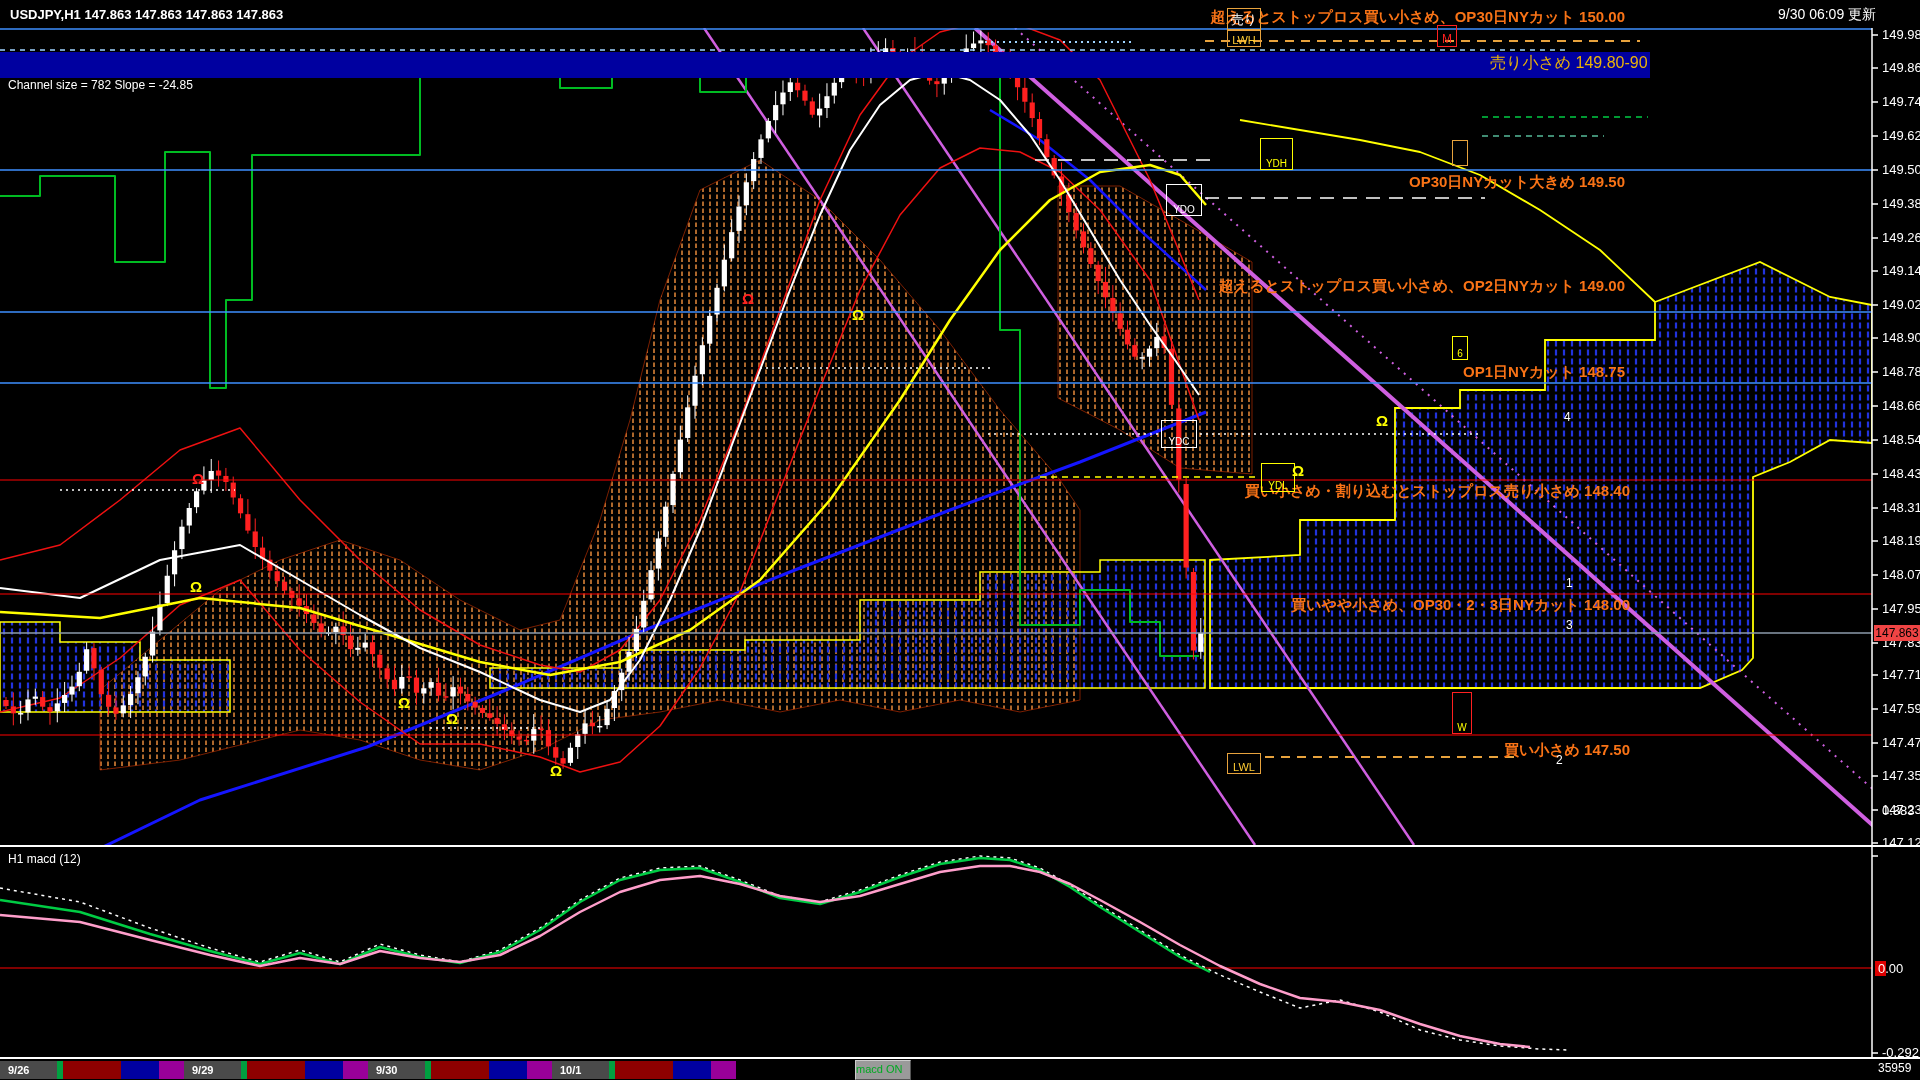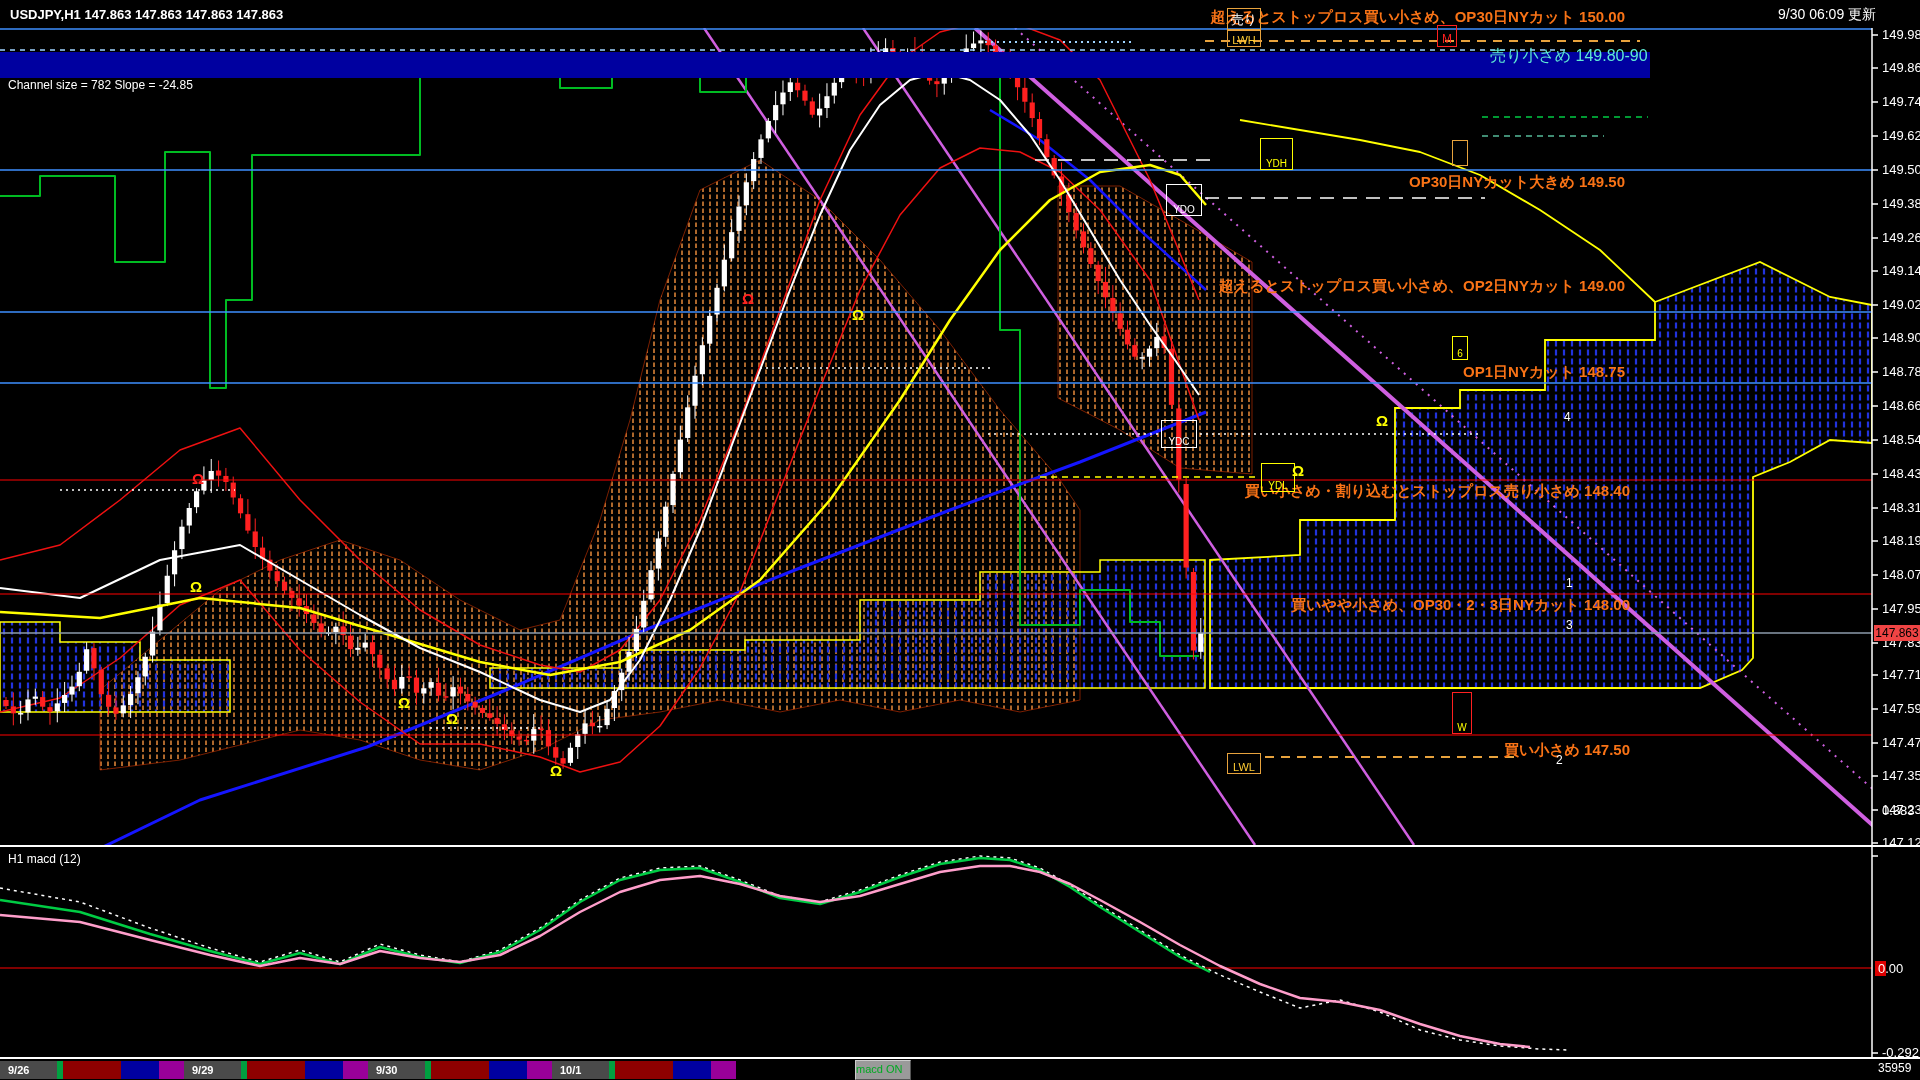--- a/index.html
+++ b/index.html
@@ -4,21 +4,21 @@
 <style>
   html,body{margin:0;padding:0;background:#222;}
   #root{position:relative;width:1920px;height:1080px;background:#000;overflow:hidden;
         font-family:"Liberation Sans","DejaVu Sans",sans-serif;}
   svg{position:absolute;left:0;top:0;}
   .lbl{position:absolute;white-space:nowrap;line-height:1;}
   .titlebar-text{color:#fff;font-size:13px;top:8px;left:10px;font-weight:bold;}
   .updated{color:#fff;font-size:14px;top:7px;left:1778px;}
   .channel-info{color:#fff;font-size:12px;top:79px;left:8px;}
   .watermark{color:#fff;font-size:68px;top:78px;left:70px;letter-spacing:2px;}
-  .banner-text{color:#5eead4;font-size:16px;top:48px;left:1490px;}
+  .banner-text{color:#eab308;font-size:16px;top:55px;left:1490px;}
   .anno{color:#f97316;font-size:15px;font-weight:bold;}
   .axis-lbl{color:#fff;font-size:13px;left:1882px;}
   .cur-price{position:absolute;left:1874px;top:625px;width:46px;height:16px;background:#ef4444;
              color:#000;font-size:12px;text-align:center;line-height:16px;}
   .macd-label{color:#fff;font-size:12px;top:853px;left:8px;}
   .macd-zero-box{position:absolute;left:1875px;top:961px;width:11px;height:15px;background:#dd0000;}
   .macd-zero-lbl{color:#fff;font-size:13px;top:962px;left:1878px;}
   .bottom-count{color:#fff;font-size:12px;top:1062px;left:1878px;}
   .chart-box{position:absolute;box-sizing:border-box;font-size:10px;display:flex;
              align-items:flex-end;justify-content:center;background:transparent;}

